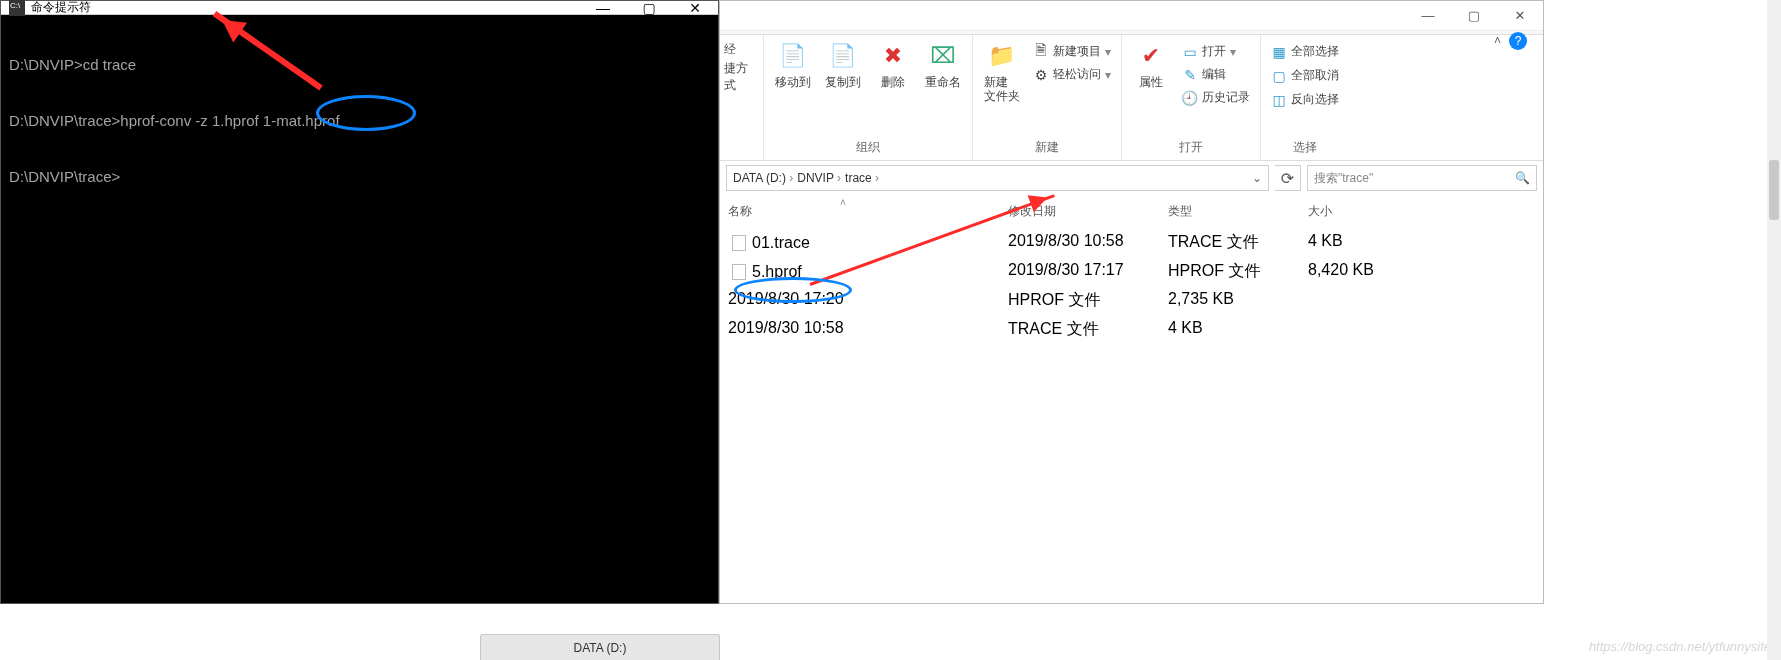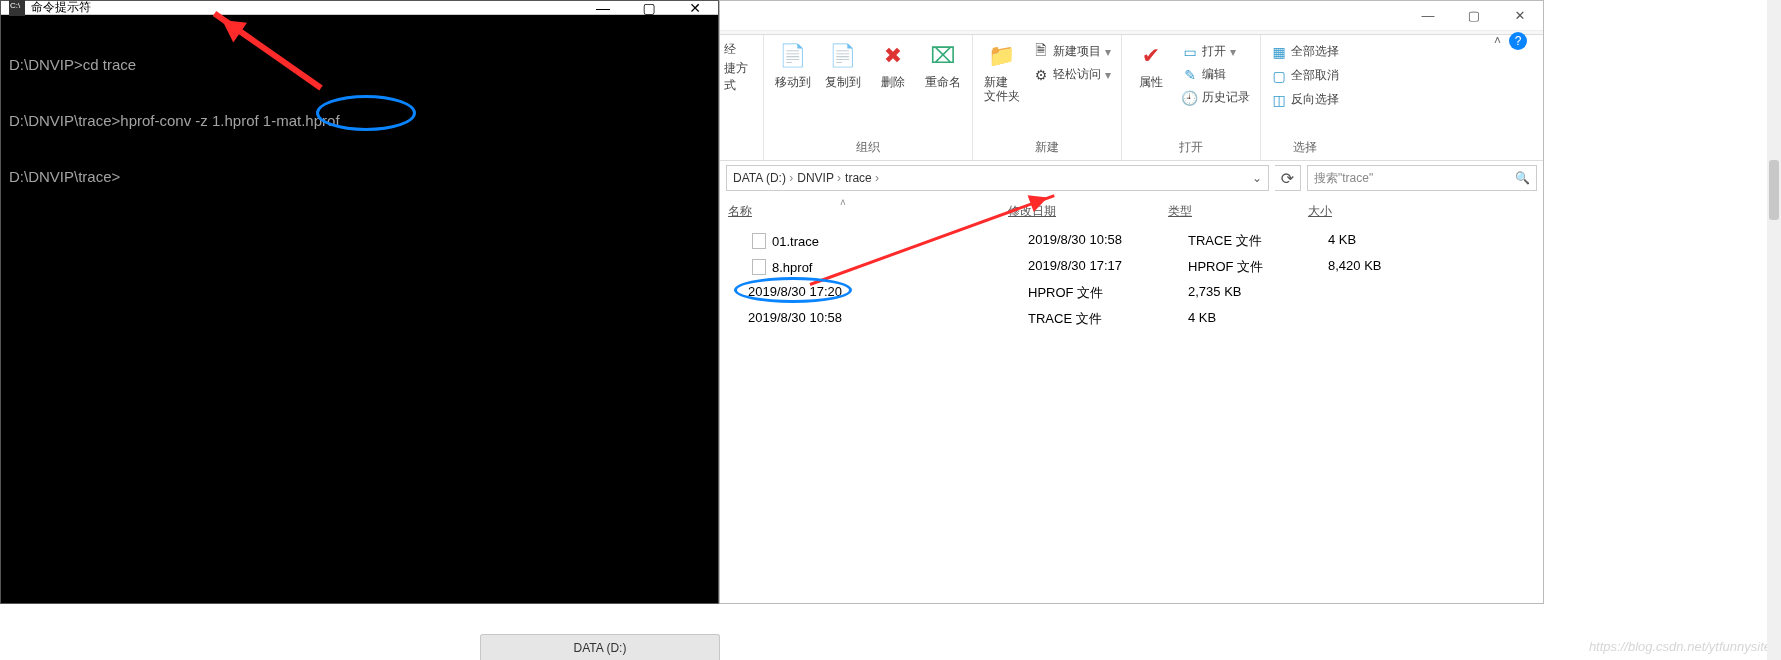--- a/index.html
+++ b/index.html
@@ -42,23 +42,23 @@
   .addrbox { flex:1; height:26px; border:1px solid #ccc; display:flex; align-items:center; font-size:12px; padding:0 6px; gap:4px; color:#333;}
   .addrbox .crumb::after{content:" › "; color:#888;}
   .addrbox .crumb:last-of-type::after{content:"";}
   .addrbox .drop{margin-left:auto;color:#666;}
   .refresh{width:26px;height:26px;border:1px solid #ccc;border-left:none;display:flex;align-items:center;justify-content:center;color:#555;}
   .searchbox{width:230px;height:26px;border:1px solid #ccc;display:flex;align-items:center;padding:0 6px;color:#888;font-size:12px;gap:6px;}
   .searchbox .mag{margin-left:auto;}
   
   .content { position:relative; }
   .cols { display:grid; grid-template-columns: 280px 160px 140px 120px; font-size:12px; }
-  .cols .hd { padding:8px 8px; color:#555; border-bottom:0; position:relative;text-decoration:underline;}
+  .cols .hd { padding:8px 8px; color:#555; border-bottom:0; position:relative;}
   .cols .hd .asc{position:absolute; left:120px; top:2px; font-size:10px; color:#888;}
-  .rowf { display:grid; grid-template-columns: 280px 160px 140px 120px; font-size:13px; padding:4px 0;margin-left:20px;}
+  .rowf { display:grid; grid-template-columns: 280px 160px 140px 120px; font-size:16px; padding:4px 0;}
   .rowf .cname{display:flex;align-items:center;gap:6px;padding-left:12px;}
   .rowf .cname .fi{width:14px;height:16px;border:1px solid #bbb;background:#fff;}
   .rowf .c{padding:0 8px;}
   .rowf .csize{padding-right:24px;}
   
   .arrow-red2 { position:absolute; width:260px; height:3px; background:#ff2a2a; transform-origin:left center;}
   .arrow-red2::after{content:"";position:absolute;right:-2px;top:-8px;border:9px solid transparent;border-left:18px solid #ff2a2a;}
   
   .bottom-tag{position:absolute;left:480px;bottom:0;width:240px;height:26px;background:#e6e6e6;border:1px solid #c7c7c7;border-bottom:none;border-radius:3px 3px 0 0;display:flex;align-items:center;justify-content:center;font-size:12px;color:#333;}
   .watermark{position:absolute;right:10px;bottom:6px;font-size:13px;color:#d6d6d6;font-style:italic;}
@@ -227,21 +227,21 @@
           <div class="fi"></div>
           <span>01.trace</span>
         </div>
       <div class="c">2019/8/30 10:58</div>
       <div class="c">TRACE 文件</div>
       <div class="c csize">4 KB</div>
     </div>
     <div class="rowf">
       <div class="cname">
           <div class="fi"></div>
-          <span>8.hprof</span>
+          <span>5.hprof</span>
         </div>
       <div class="c">2019/8/30 17:17</div>
       <div class="c">HPROF 文件</div>
       <div class="c csize">8,420 KB</div>
     </div>
     <div class="rowf">
       <div class="c">2019/8/30 17:20</div>
       <div class="c">HPROF 文件</div>
       <div class="c csize">2,735 KB</div>
     </div>

